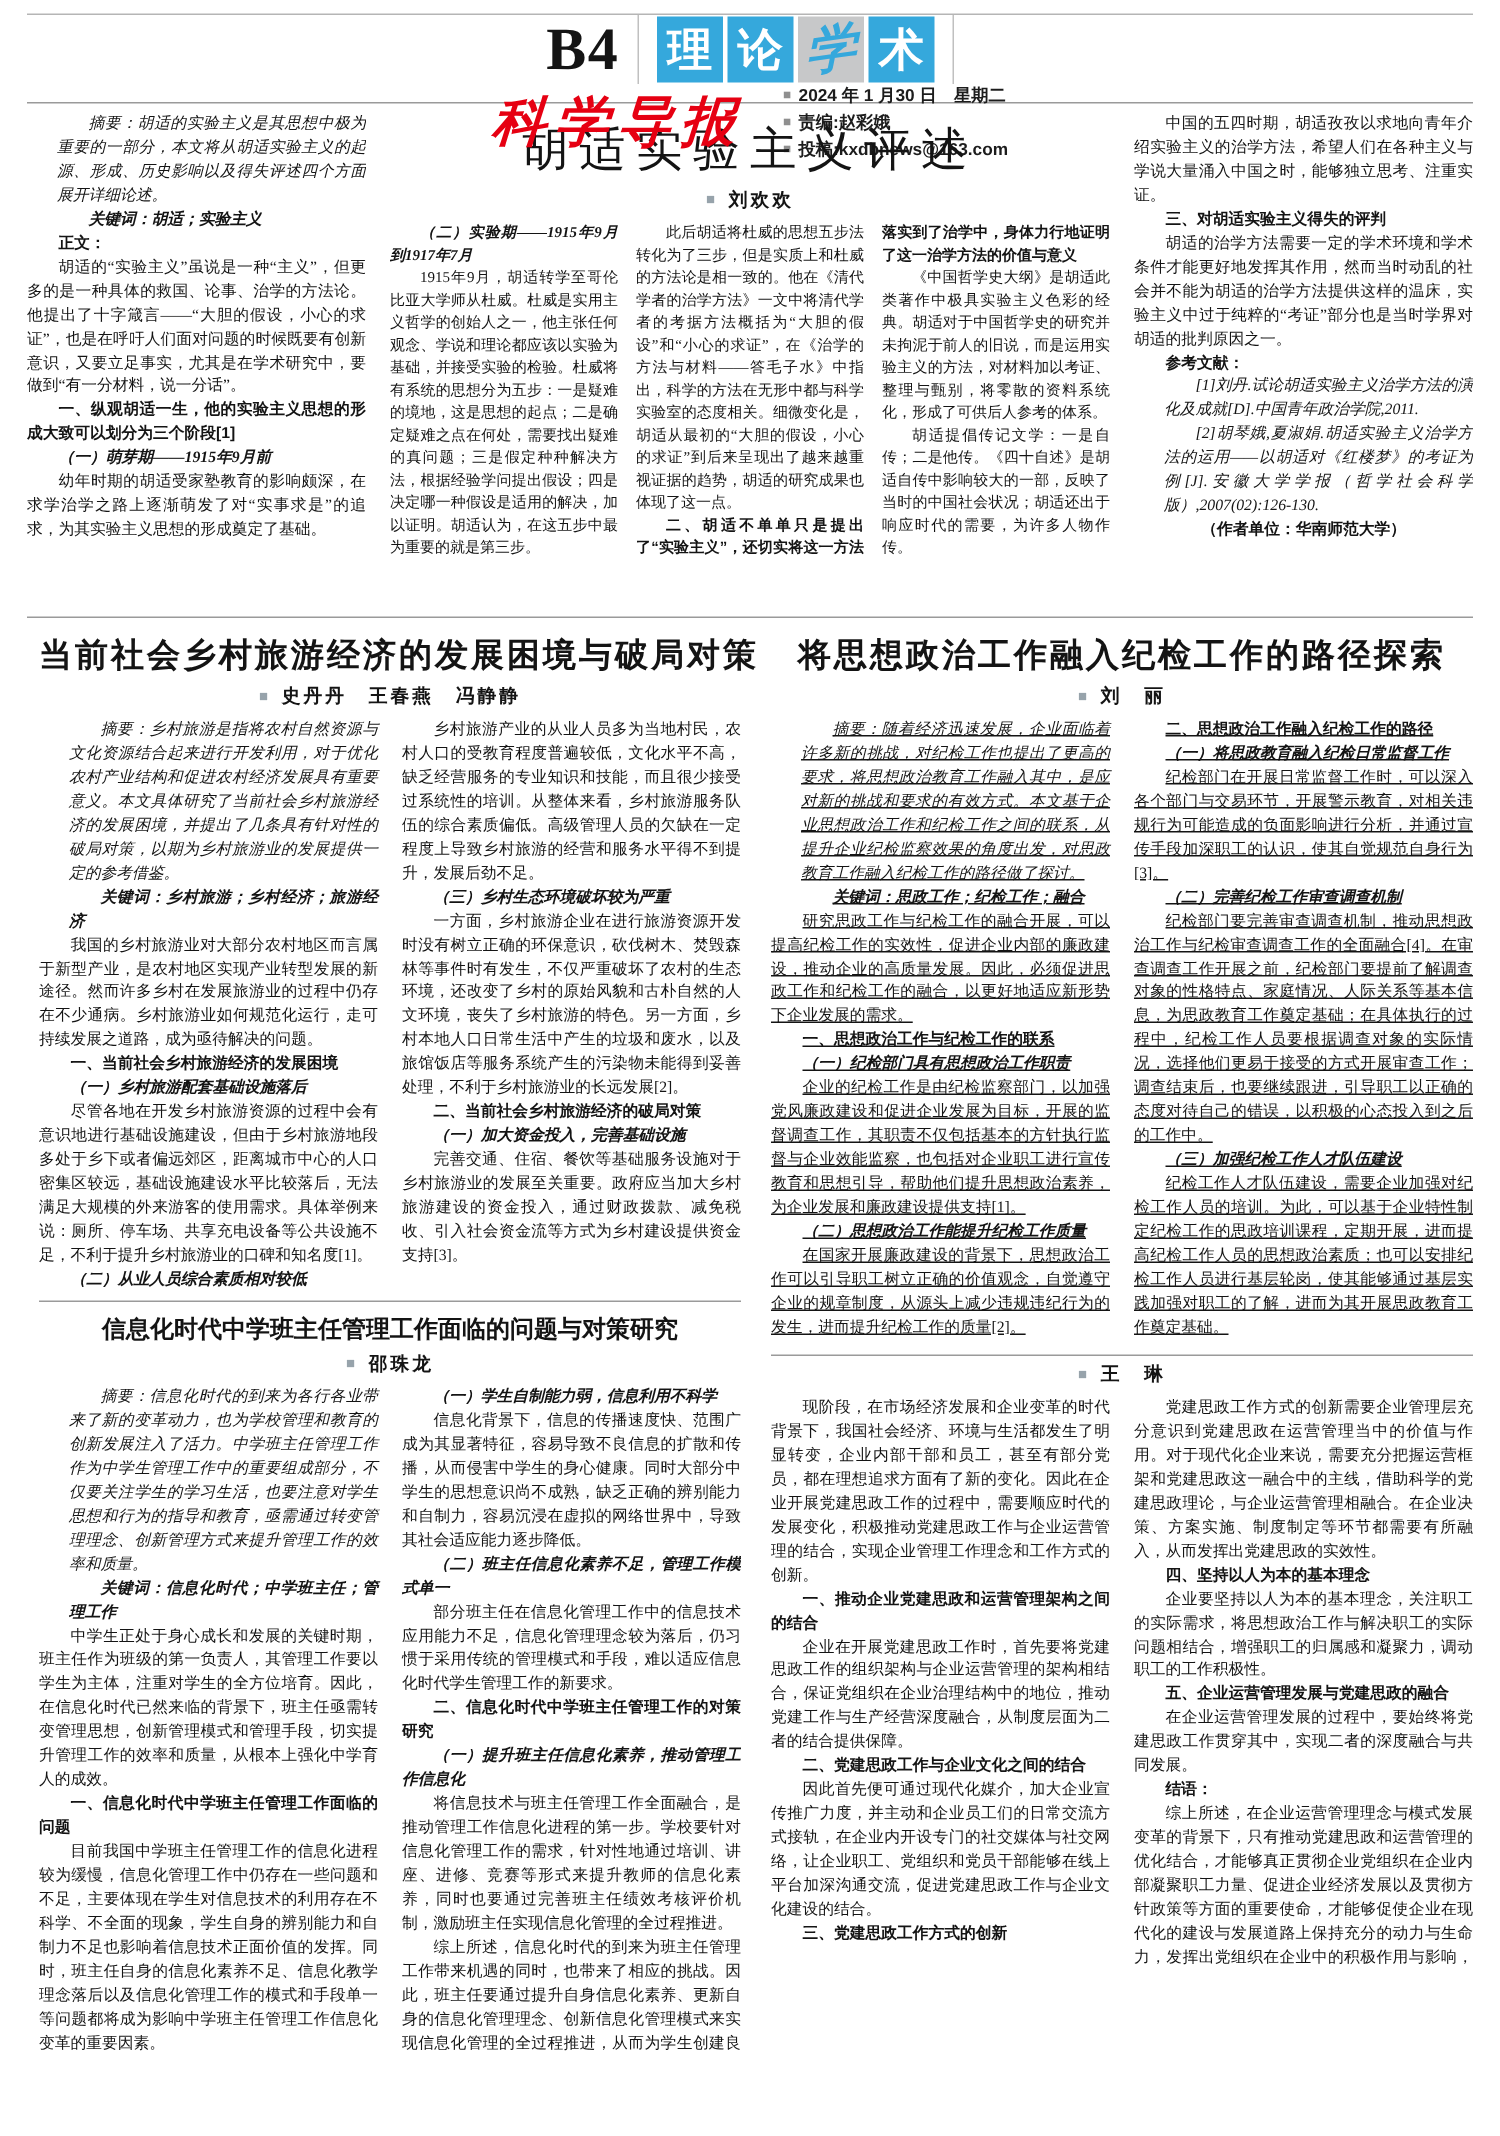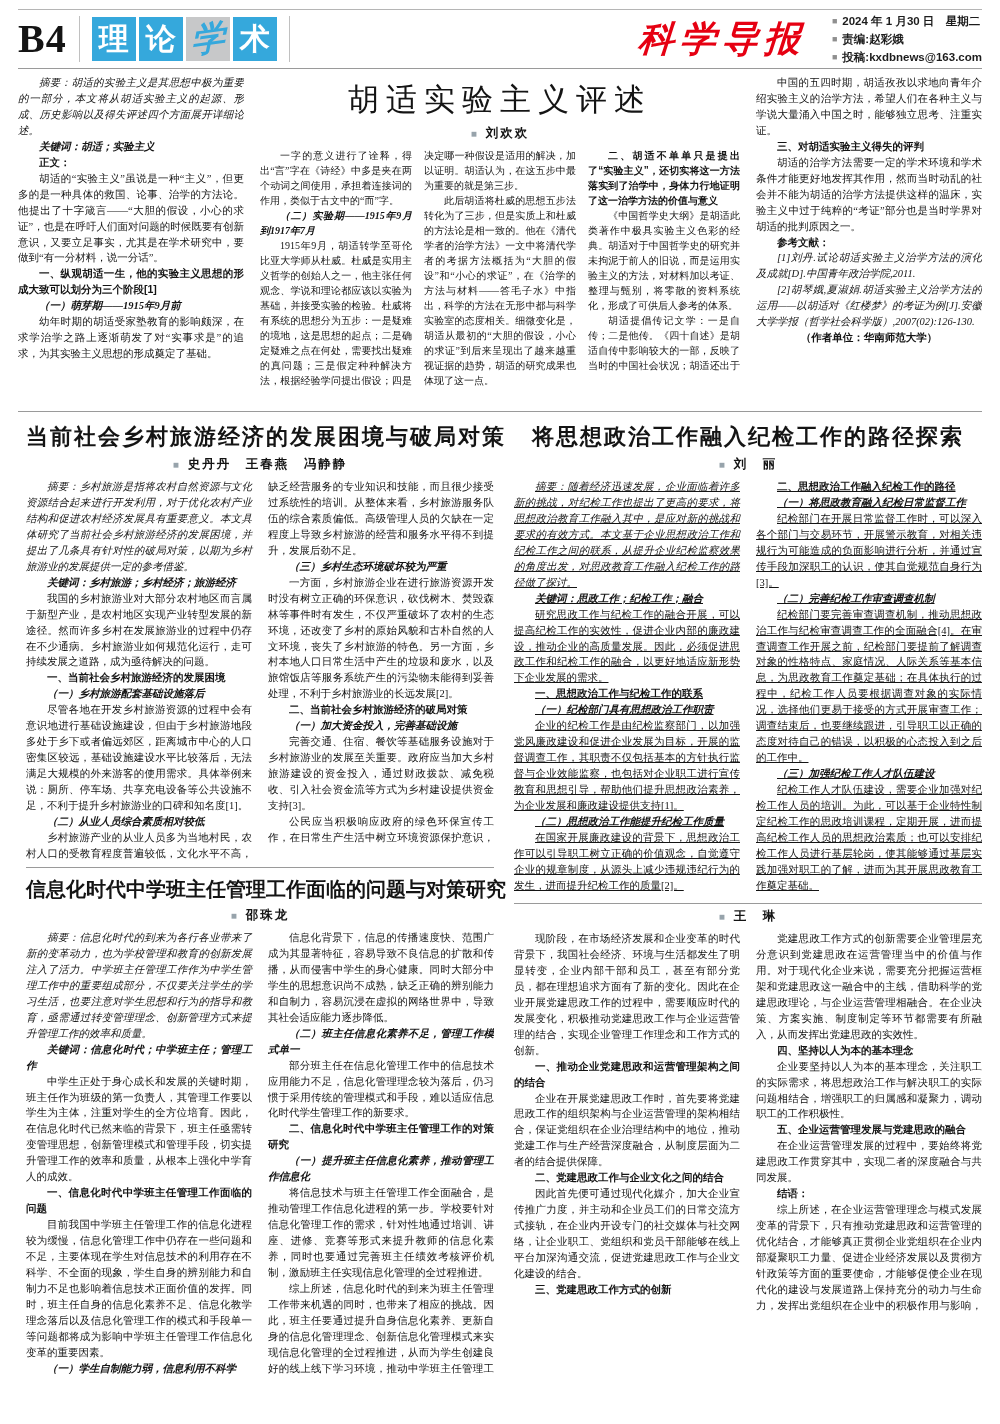--- a/index.html
+++ b/index.html
@@ -6,21 +6,21 @@
     --blue:#35a8dc; --red:#e60012; --ink:#141414; --rule:#9a9a9a; --graysq:#8f8f8f;
   }
   html,body{margin:0;padding:0;background:#e8e8e8;}
   .page{
     position:relative; width:1000px; height:1424px; margin:0 auto; background:#ffffff;
     overflow:hidden; box-sizing:border-box; padding:0 18px;
     font-family:"Liberation Serif","DejaVu Serif",serif; color:var(--ink);
   }
   .topline{border-top:1px solid #b5b5b5; margin-top:9px;}
   
-  header{display:flex; justify-content:space-between; align-items:center; height:58px;}
+  header{display:flex; justify-content:space-between; align-items:center; height:58px;flex-direction:column;}
   .h-left{display:flex; align-items:center; gap:12px;}
   .edition{font-family:"Liberation Serif",serif; font-weight:700; font-size:40px; letter-spacing:1px; line-height:1;}
   .vsep{width:1px; height:46px; background:#c0c0c0;}
   .logo{display:flex; gap:3px;}
   .logo .tile{
     width:44px;height:44px; background:var(--blue); color:#fff;
     font-family:"Liberation Sans",sans-serif; font-weight:800; font-size:30px;
     display:flex;align-items:center;justify-content:center;
   }
   .logo .tile.script{background:#c7c8c9; color:var(--blue); font-style:italic; transform:none;}
@@ -32,42 +32,42 @@
   }
   .pubinfo{display:flex; flex-direction:column; gap:3px; font-family:"Liberation Sans",sans-serif;}
   .pubinfo .row{display:flex; align-items:center; gap:5px; font-size:11.5px; font-weight:700; color:#1c1c1c; white-space:nowrap;}
   .pubinfo .sq{color:var(--graysq); font-size:9px; line-height:1;}
   .rule{border-top:1px solid var(--rule);}
   
   .byline{display:flex; justify-content:center; align-items:center; gap:7px;
           font-family:"Liberation Sans",sans-serif; font-size:12.5px; font-weight:700; letter-spacing:2px; margin:4px 0 6px;}
   .bysq{color:#97a3ab; font-size:10px;}
   .pp{margin:0; text-indent:2em; text-align:justify; overflow-wrap:anywhere;}
-  .pp.kai,.pp.kw,.pp.ref,.pp.fund{font-style:italic;}
+  .pp.kai,.pp.kw,.pp.ref,.pp.fund{font-style:italic;margin-left:20px;}
   .pp.kw,.pp.refh,.pp.fund{font-weight:700;}
   .pp.h1{font-weight:700; font-family:"Liberation Sans",sans-serif; font-style:normal;}
   .pp.h2{font-weight:700; font-style:italic;}
   .pp.right{text-align:center; text-indent:0; font-weight:700;}
   
   .main-article{display:grid; grid-template-columns:226px 1fr 226px; gap:16px; height:342px; padding:6px 0; box-sizing:border-box;}
   .main-article .side{font-size:10.5px; line-height:1.52; overflow:hidden; height:100%;}
   .main-title{
     margin:4px 0 0; text-align:center; font-family:"Liberation Sans",sans-serif;
     font-size:31px; font-weight:400; letter-spacing:7px; white-space:nowrap;
   }
   .cols3{column-count:3; column-gap:12px; column-fill:auto; height:248px; font-size:10px; line-height:1.5; overflow:hidden;}
   
   .lower{display:flex; gap:20px; margin-top:2px;justify-content:flex-end;}
   .half{width:468px; display:flex; flex-direction:column;}
   article .art-title{
     margin:8px 0 0; text-align:center; font-family:"Liberation Sans",sans-serif;
     font-weight:800; white-space:nowrap;
   }
   .t22{font-size:22px; letter-spacing:2px;}
-  .t20{font-size:20px; letter-spacing:0px;}
+  .t20{font-size:16px; letter-spacing:0px;}
   .cols2{column-count:2; column-gap:16px; column-fill:auto; font-size:10.5px; line-height:1.52; overflow:hidden;}
   .h-rural .cols2{height:388px;}
   .h-disc  .cols2{height:424px;text-decoration:underline;}
   .h-class .cols2{height:452px;}
   .h-party .cols2{height:396px;}
 </style>
 </head>
 <body>
 
 <div class="page">
@@ -119,21 +119,20 @@
         <p class="pp h2">（一）萌芽期——1915年9月前</p>
         <p class="pp p">幼年时期的胡适受家塾教育的影响颇深，在求学治学之路上逐渐萌发了对“实事求是”的追求，为其实验主义思想的形成奠定了基础。</p>
       </div>
     <div class="center">
       <h1 class="main-title">胡适实验主义评述</h1>
       <div class="byline">
         <span class="bysq">■</span>
         <span>刘欢欢</span>
       </div>
       <div class="cols3">
-          <p class="pp p">一字的意义进行了诠释，得出“言”字在《诗经》中多是夹在两个动词之间使用，承担着连接词的作用，类似于古文中的“而”字。</p>
           <p class="pp h2">（二）实验期——1915年9月到1917年7月</p>
           <p class="pp p">1915年9月，胡适转学至哥伦比亚大学师从杜威。杜威是实用主义哲学的创始人之一，他主张任何观念、学说和理论都应该以实验为基础，并接受实验的检验。杜威将有系统的思想分为五步：一是疑难的境地，这是思想的起点；二是确定疑难之点在何处，需要找出疑难的真问题；三是假定种种解决方法，根据经验学问提出假设；四是决定哪一种假设是适用的解决，加以证明。胡适认为，在这五步中最为重要的就是第三步。</p>
           <p class="pp p">此后胡适将杜威的思想五步法转化为了三步，但是实质上和杜威的方法论是相一致的。他在《清代学者的治学方法》一文中将清代学者的考据方法概括为“大胆的假设”和“小心的求证”，在《治学的方法与材料——答毛子水》中指出，科学的方法在无形中都与科学实验室的态度相关。细微变化是，胡适从最初的“大胆的假设，小心的求证”到后来呈现出了越来越重视证据的趋势，胡适的研究成果也体现了这一点。</p>
           <p class="pp h1">二、胡适不单单只是提出了“实验主义”，还切实将这一方法落实到了治学中，身体力行地证明了这一治学方法的价值与意义</p>
           <p class="pp p">《中国哲学史大纲》是胡适此类著作中极具实验主义色彩的经典。胡适对于中国哲学史的研究并未拘泥于前人的旧说，而是运用实验主义的方法，对材料加以考证、整理与甄别，将零散的资料系统化，形成了可供后人参考的体系。</p>
           <p class="pp p">胡适提倡传记文学：一是自传；二是他传。《四十自述》是胡适自传中影响较大的一部，反映了当时的中国社会状况；胡适还出于响应时代的需要，为许多人物作传。</p>
         </div>
     </div>
     <div class="side">
         <p class="pp p">中国的五四时期，胡适孜孜以求地向青年介绍实验主义的治学方法，希望人们在各种主义与学说大量涌入中国之时，能够独立思考、注重实证。</p>

